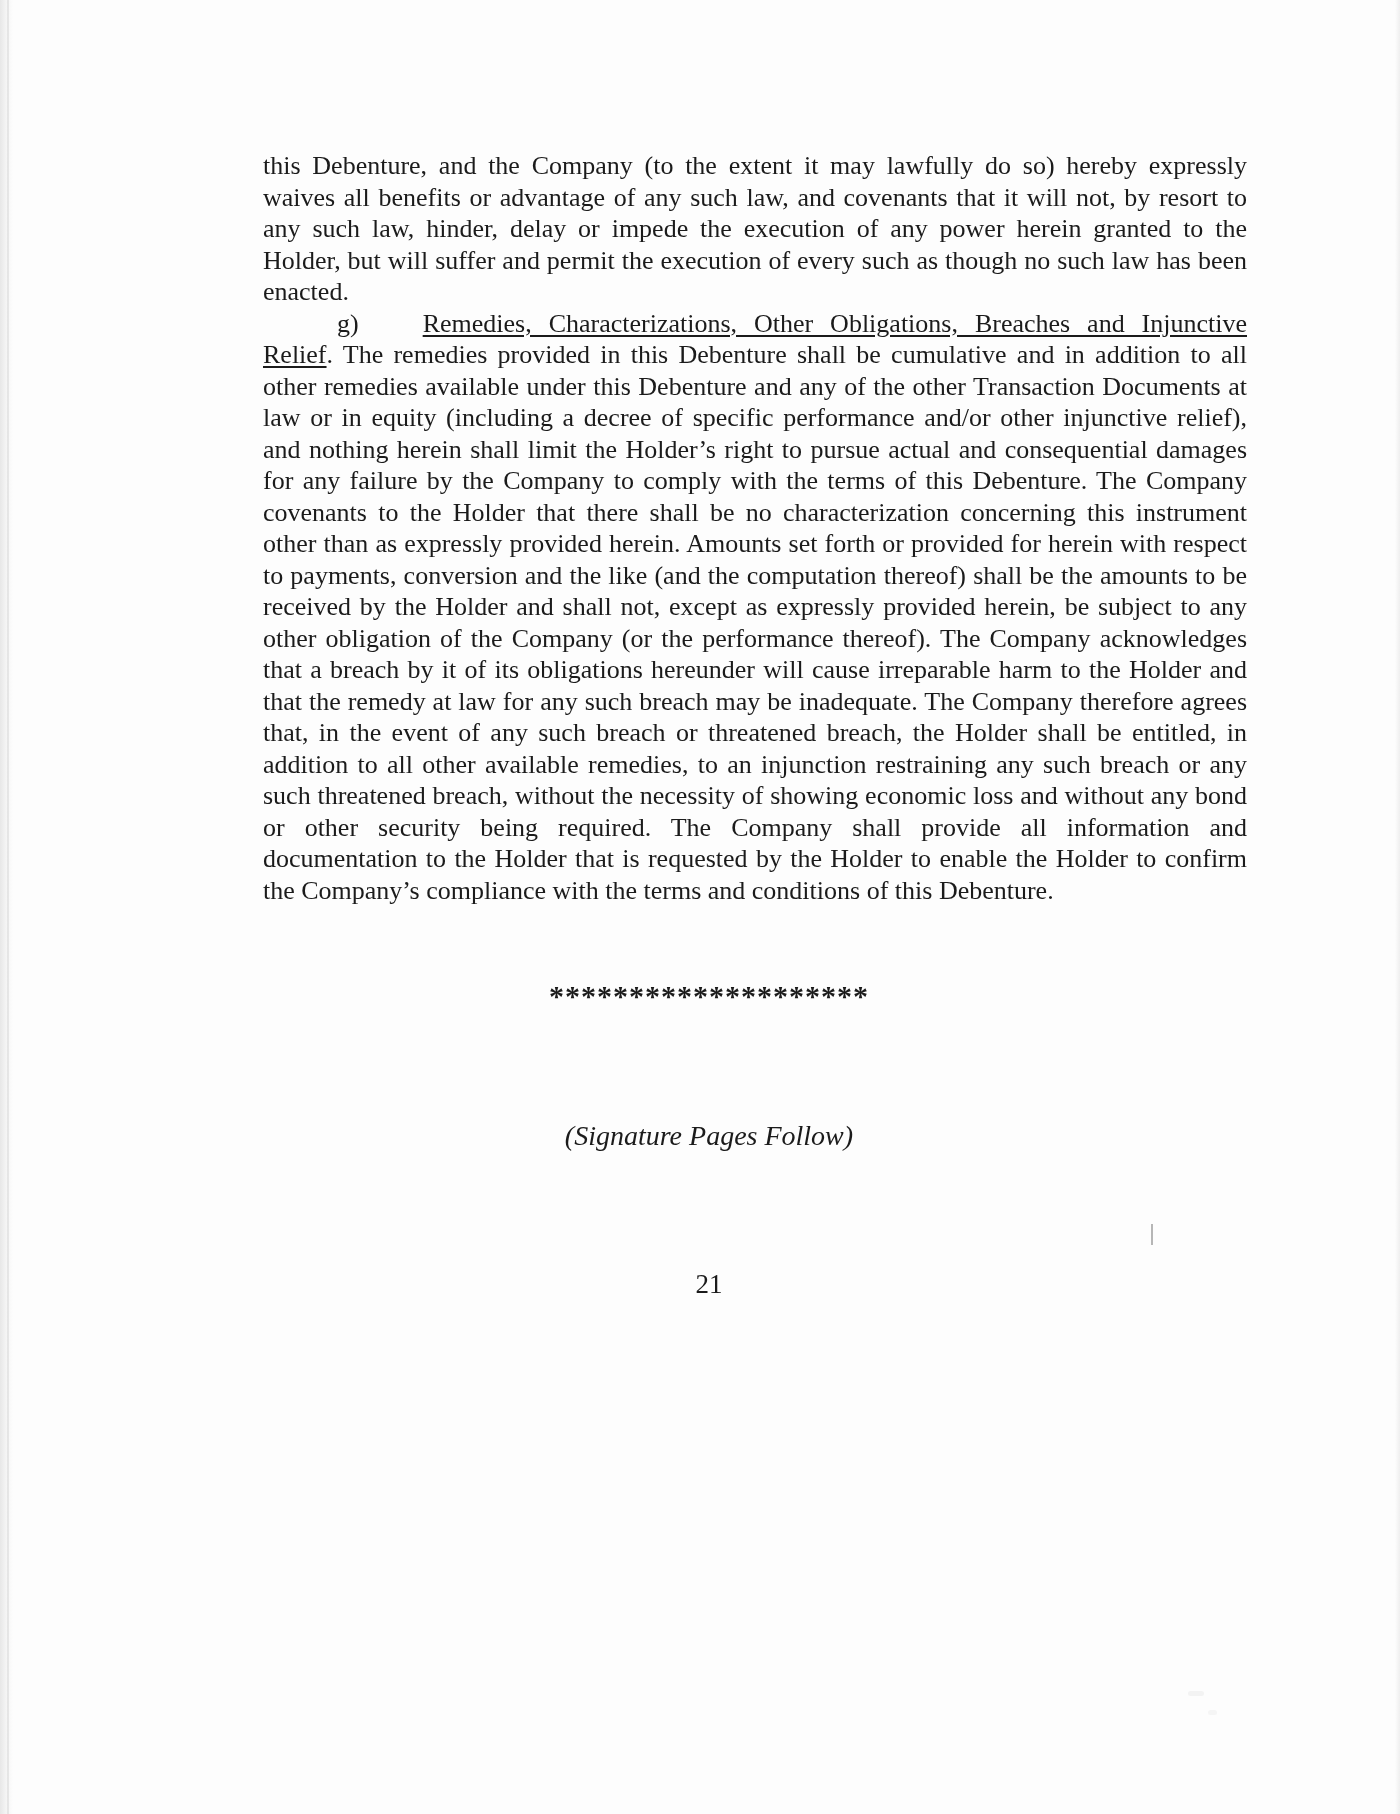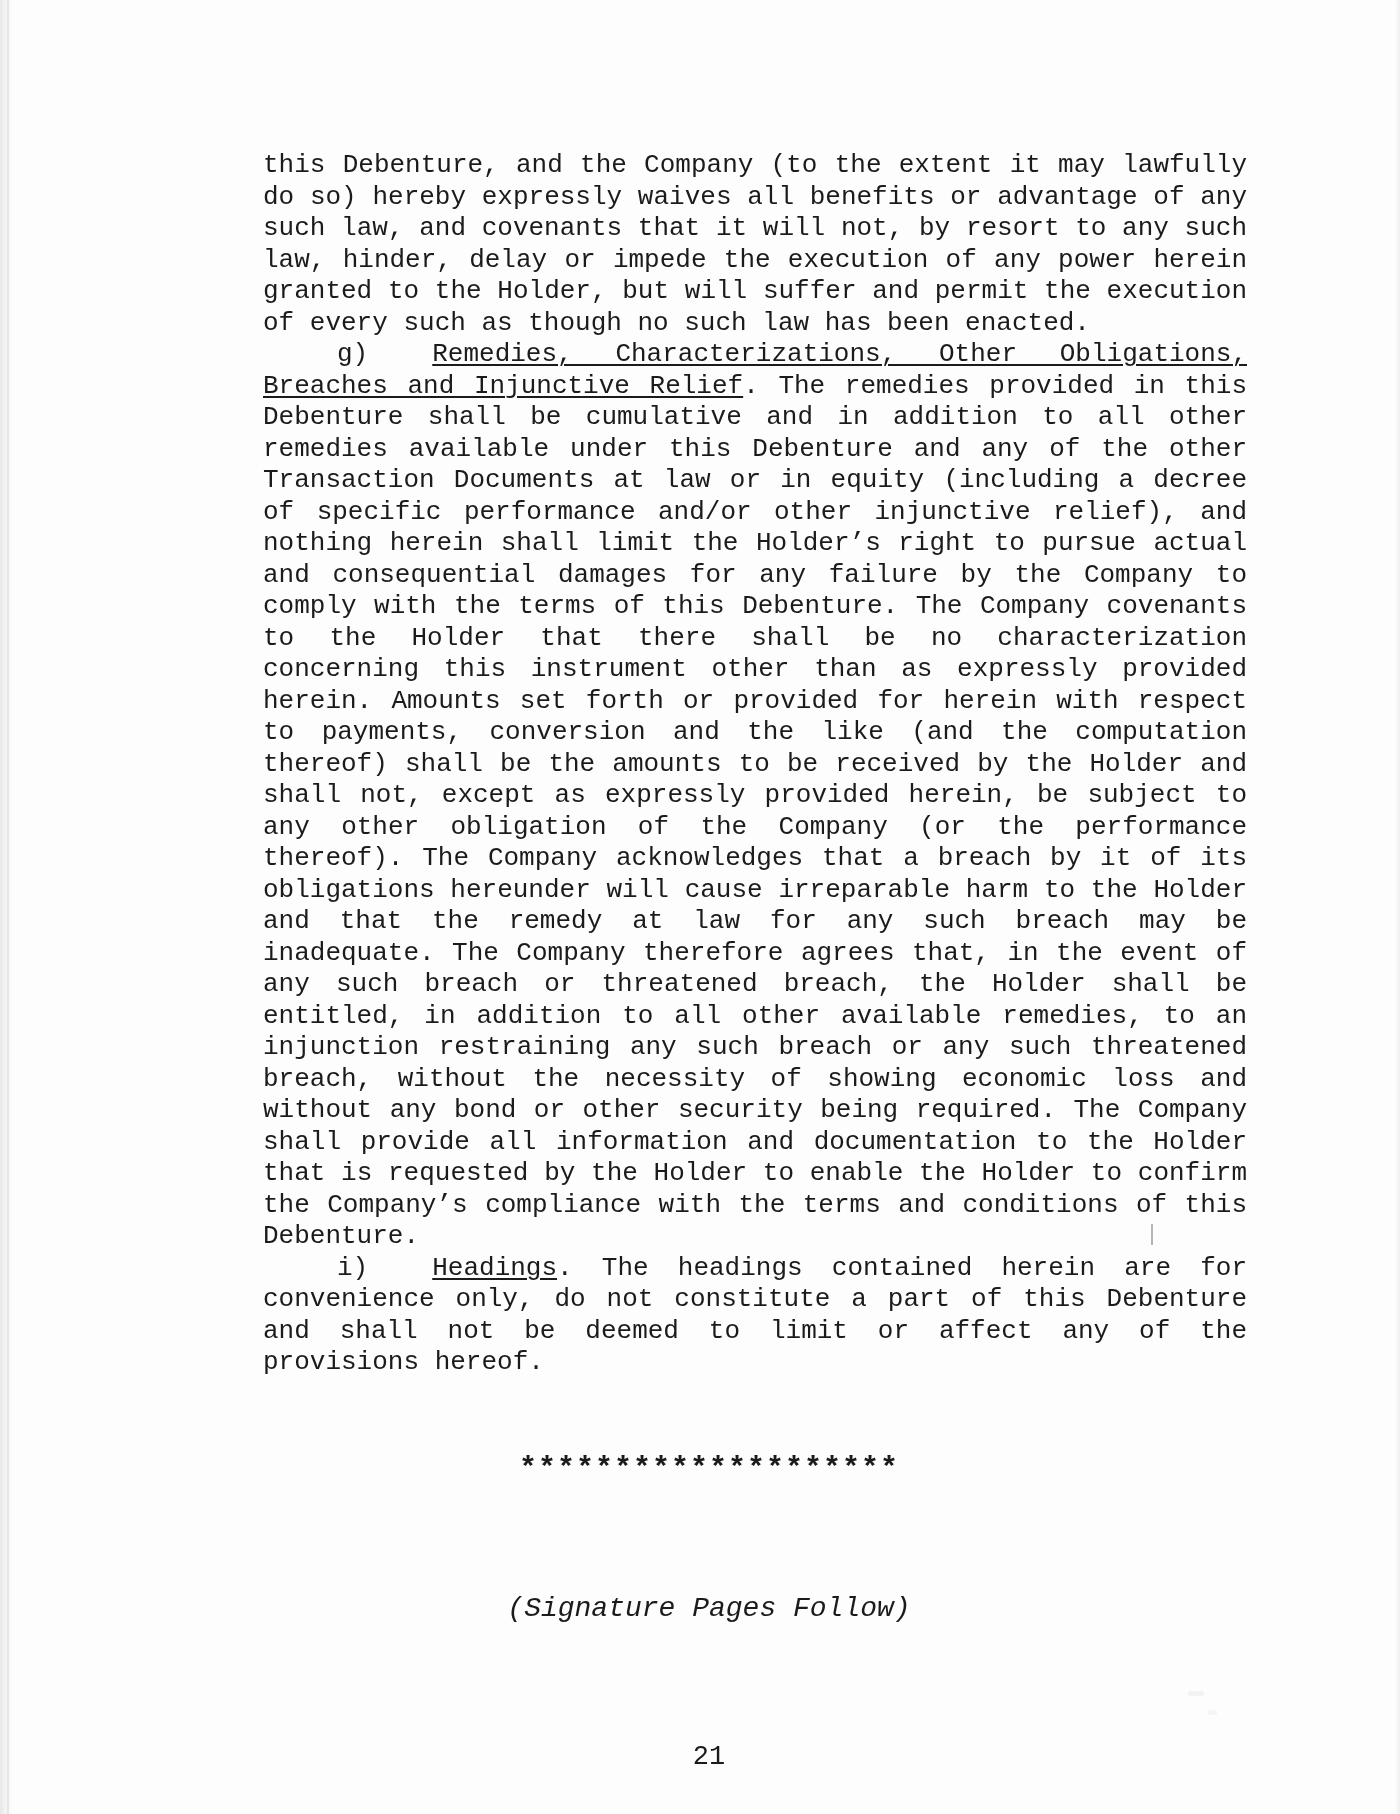--- a/index.html
+++ b/index.html
@@ -4,21 +4,21 @@
 <style>
   html, body { margin:0; padding:0; }
   body {
     width:1400px; height:1814px;
     background:#fdfdfd;
     font-family:"Liberation Serif", serif;
     color:#1b1b1b;
     position:relative;
     overflow:hidden;
   }
-  .page { position:absolute; inset:0;font-family:Liberation Mono, monospace; }
+  .page { position:absolute; inset:0; }
 
   
   .edge-left {
     position:absolute; left:0; top:0; width:13px; height:100%;
     background:linear-gradient(to right, #e7e7e7 0%, #f4f4f4 45%, rgba(244,244,244,0) 100%);
   }
   .edge-left-line {
     position:absolute; left:7px; top:0; width:2px; height:100%;
     background:#dedede; opacity:0.7;
   }
@@ -75,21 +75,20 @@
   <div class="edge-left-line"></div>
   <div class="edge-right"></div>
 
   <div class="content">
 
     <p class="para">this Debenture, and the Company (to the extent it may lawfully do so) hereby expressly waives all benefits or advantage of any such law, and covenants that it will not, by resort to any such law, hinder, delay or impede the execution of any power herein granted to the Holder, but will suffer and permit the execution of every such as though no such law has been enacted.</p>
 
     <p class="para sec m-g"><span>g)</span><span class="gap"></span><span class="heading">Remedies, Characterizations, Other Obligations, Breaches and Injunctive Relief</span><span>.  The remedies provided in this Debenture shall be cumulative and in addition to all other remedies available under this Debenture and any of the other Transaction Documents at law or in equity (including a decree of specific performance and/or other injunctive relief), and nothing herein shall limit the Holder’s right to pursue actual and consequential damages for any failure by the Company to comply with the terms of this Debenture.  The Company covenants to the Holder that there shall be no characterization concerning this instrument other than as expressly provided herein. Amounts set forth or provided for herein with respect to payments, conversion and the like (and the computation thereof) shall be the amounts to be received by the Holder and shall not, except as expressly provided herein, be subject to any other obligation of the Company (or the performance thereof). The Company acknowledges that a breach by it of its obligations hereunder will cause irreparable harm to the Holder and that the remedy at law for any such breach may be inadequate. The Company therefore agrees that, in the event of any such breach or threatened breach, the Holder shall be entitled, in addition to all other available remedies, to an injunction restraining any such breach or any such threatened breach, without the necessity of showing economic loss and without any bond or other security being required. The Company shall provide all information and documentation to the Holder that is requested by the Holder to enable the Holder to confirm the Company’s compliance with the terms and conditions of this Debenture.</span></p>
 
 
-    <p class="para sec m-i"><span>i)</span><span class="gap"></span><span class="heading">Headings</span><span>.  The headings contained herein are for convenience only, do not constitute a part of this Debenture and shall not be deemed to limit or affect any of the provisions hereof.</span></p>
 
   </div>
 
   <div class="separator centered">********************</div>
 
   <div class="signature centered">(Signature Pages Follow)</div>
 
   <div class="pagenum centered">21</div>
 
   <div class="tick"></div>

